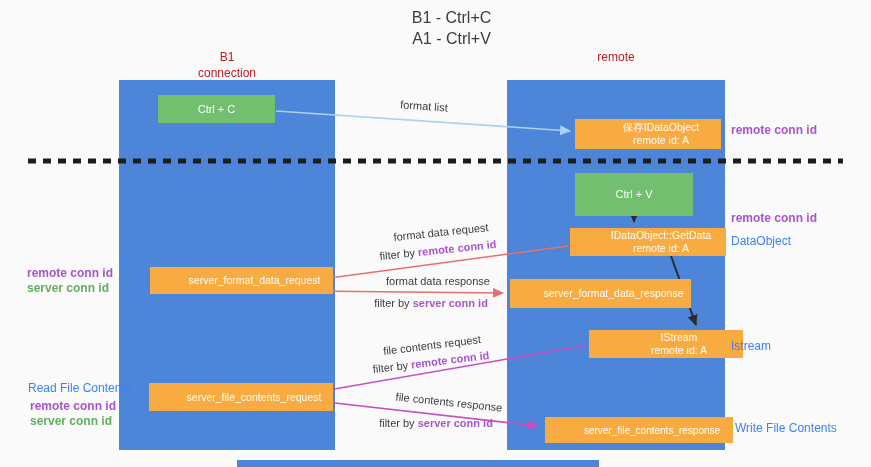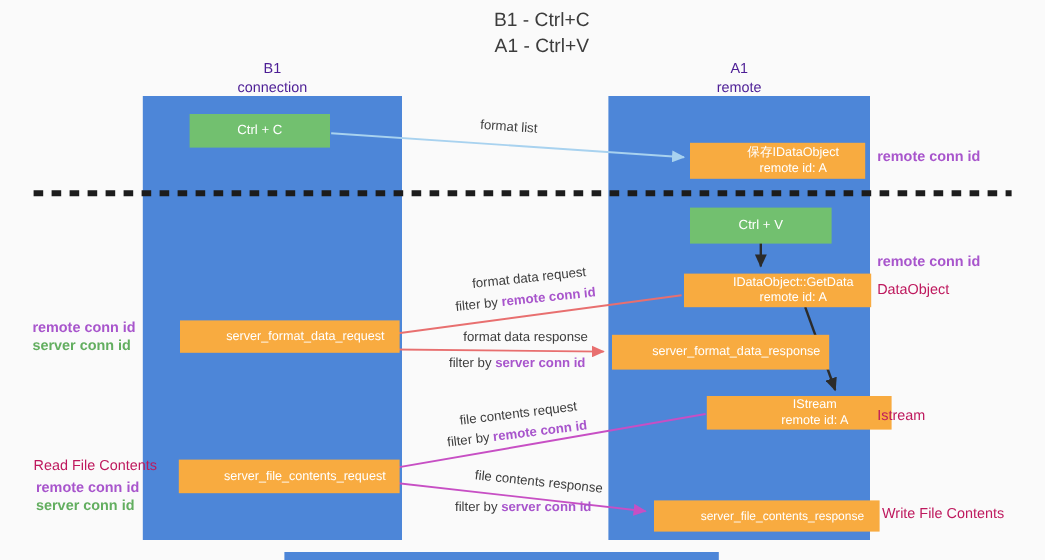--- a/index.html
+++ b/index.html
@@ -6,37 +6,37 @@
   .canvas {
     position:relative; width:871px; height:467px;
     background:#fafafa; overflow:hidden;
     font-family:"Liberation Sans", sans-serif;
   }
   .title {
     position:absolute; left:0; top:8px; width:100%;
     text-align:center; font-size:16px; color:#3c3c3c; line-height:1.3;margin-left:16px;
   }
   .lane-header {
-    position:absolute; text-align:center; font-size:12px; color:#4c1d95; line-height:1.3;
+    position:absolute; text-align:center; font-size:12px; color:#b91c1c; line-height:1.3;
   }
   .lane { position:absolute; background:var(--lane); }
   svg.overlay { position:absolute; left:0; top:0; }
   .node {
     position:absolute; display:flex; flex-direction:column;
     align-items:center; justify-content:center;
     color:#ffffff; text-align:right; font-size:10.5px; line-height:13px;
     white-space:nowrap;
   }
   .node.green  { background:var(--node-green); }
   .node.orange { background:var(--node-orange);padding-left:26px; }
   .elabel {
     position:absolute; font-size:11px; color:#3d3d3d; white-space:nowrap;
   }
   .key-purple { color:var(--label-purple); font-weight:bold; }
-  .side { position:absolute; font-size:12px; color:#be185d; white-space:nowrap; line-height:14px; }
+  .side { position:absolute; font-size:12px; color:#3b82f6; white-space:nowrap; line-height:14px; }
   .side.purple { color:var(--label-purple); font-weight:bold; }
   .side.green  { color:var(--label-green);  font-weight:bold; }
   .edge-blue    { stroke:var(--arrow-light-blue); stroke-width:1.6; }
   .edge-black   { stroke:var(--arrow-black);      stroke-width:2;   }
   .edge-red     { stroke:var(--arrow-red);        stroke-width:1.6; }
   .edge-magenta { stroke:var(--arrow-magenta);    stroke-width:1.6; }
   .sep { stroke:#1c1c1c; stroke-width:5; stroke-dasharray:8 7; }
   .mk-blue    { fill:var(--arrow-light-blue); }
   .mk-black   { fill:var(--arrow-black); }
   .mk-red     { fill:var(--arrow-red); }
@@ -50,21 +50,20 @@
   <div class="title">
     <div>B1 - Ctrl+C</div>
     <div>A1 - Ctrl+V</div>
   </div>
 
   <div class="lane-header" style="left:119px; top:50px; width:216px;">
     <div>B1</div>
     <div>connection</div>
   </div>
   <div class="lane-header" style="left:507px; top:50px; width:218px;">
-    <div>A1</div>
     <div>remote</div>
   </div>
 
   <div class="lane" style="left:119px; top:80px; width:216px; height:370px;"></div>
   <div class="lane" style="left:507px; top:80px; width:218px; height:370px;"></div>
   <div class="lane" style="left:237px; top:460px; width:362px; height:7px;"></div>
 
   <svg class="overlay" width="871" height="467" viewBox="0 0 871 467">
     <defs>
       <marker id="mh-blue" markerUnits="userSpaceOnUse" markerWidth="12" markerHeight="10" refX="10" refY="5" orient="auto">
@@ -94,21 +93,21 @@
 
   <div class="node green" style="left:158px; top:95px; width:117px; height:28px; font-size:11px;">
     <span>Ctrl + C</span>
   </div>
 
   <div class="node orange" style="left:575px; top:119px; width:120px; height:30px;">
     <span>保存IDataObject</span>
     <span>remote id: A</span>
   </div>
 
-  <div class="node green" style="left:575px; top:173px; width:118px; height:30px; font-size:11px;">
+  <div class="node green" style="left:575px; top:173px; width:118px; height:43px; font-size:11px;">
     <span>Ctrl + V</span>
   </div>
 
   <div class="node orange" style="left:570px; top:228px; width:130px; height:28px;">
     <span>IDataObject::GetData</span>
     <span>remote id: A</span>
   </div>
 
   <div class="node orange" style="left:510px; top:279px; width:155px; height:29px;">
     <span>server_format_data_response</span>

